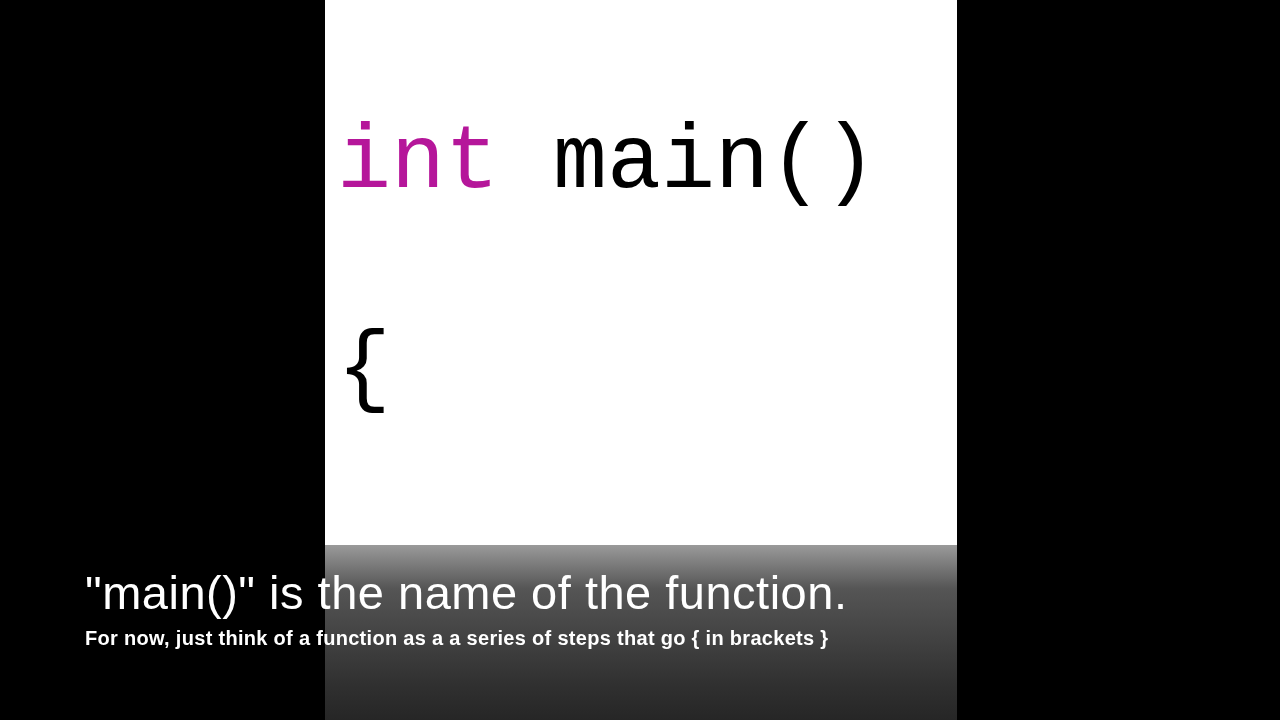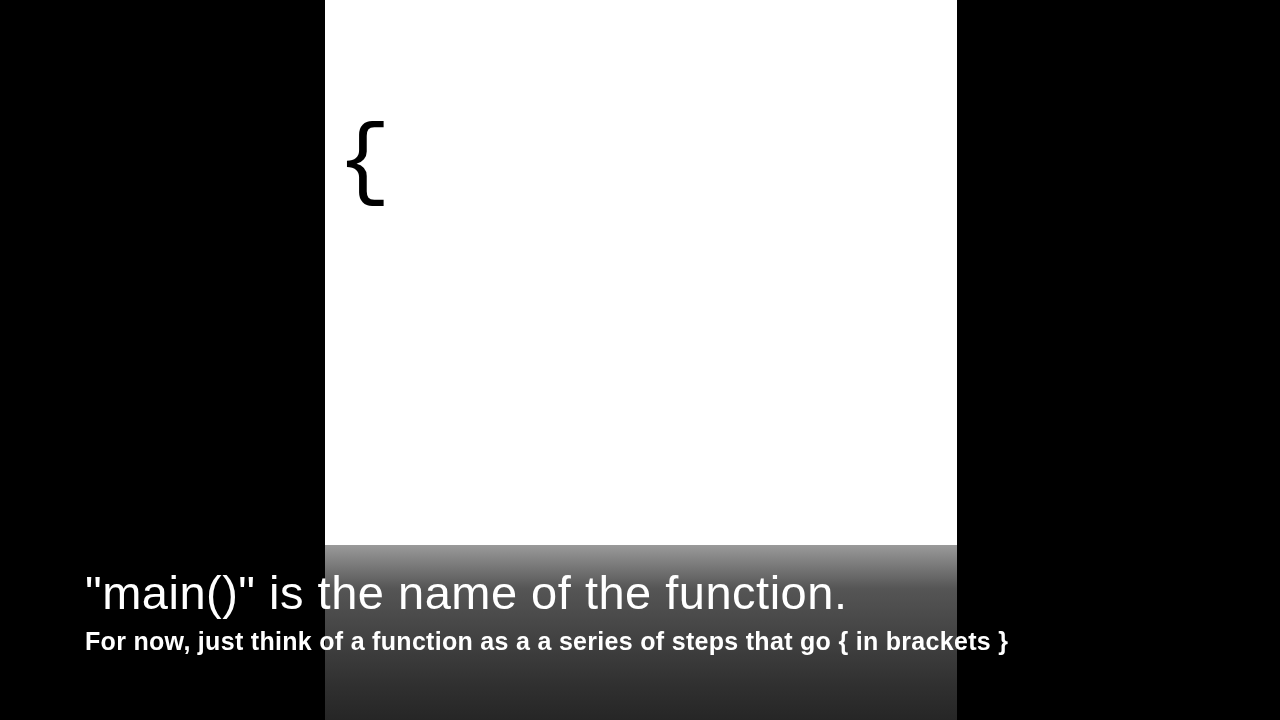--- a/index.html
+++ b/index.html
@@ -65,32 +65,33 @@
 
   .caption-primary {
     font-size: 47px;
     font-weight: 300;
     letter-spacing: 0.5px;
     line-height: 1.2;
   }
 
   .caption-secondary {
     margin-top: 6px;
-    font-size: 25px;
+    font-size: 20px;
     font-weight: 700;
     letter-spacing: 0.3px;
   }
 </style>
 </head>
 <body>
 
 <div class="stage">
 
   <div class="code-panel">
     <div class="code-content">
+<span class="code-line"><span class="tok-keyword">int</span><span> </span><span class="tok-ident">main</span><span class="tok-punct">()</span></span>
 <span class="code-line"><span class="tok-punct">{</span></span>
 <span class="code-line"> </span>
 
 
     </div>
   </div>
 
   <div class="caption-bar"></div>
 
   <div class="caption-text">

